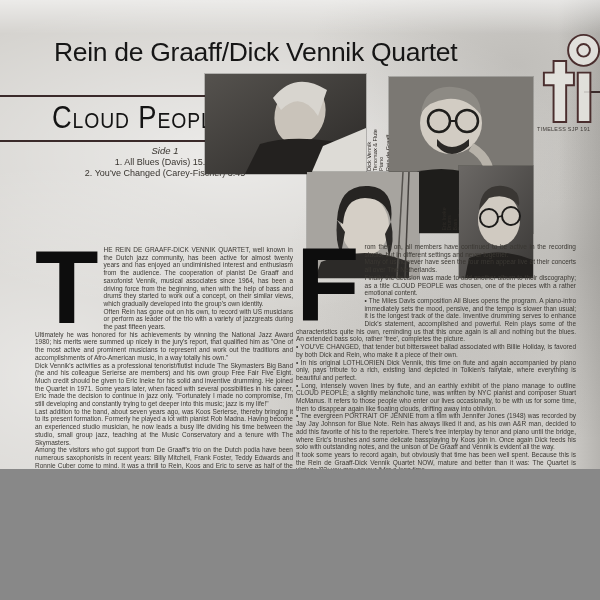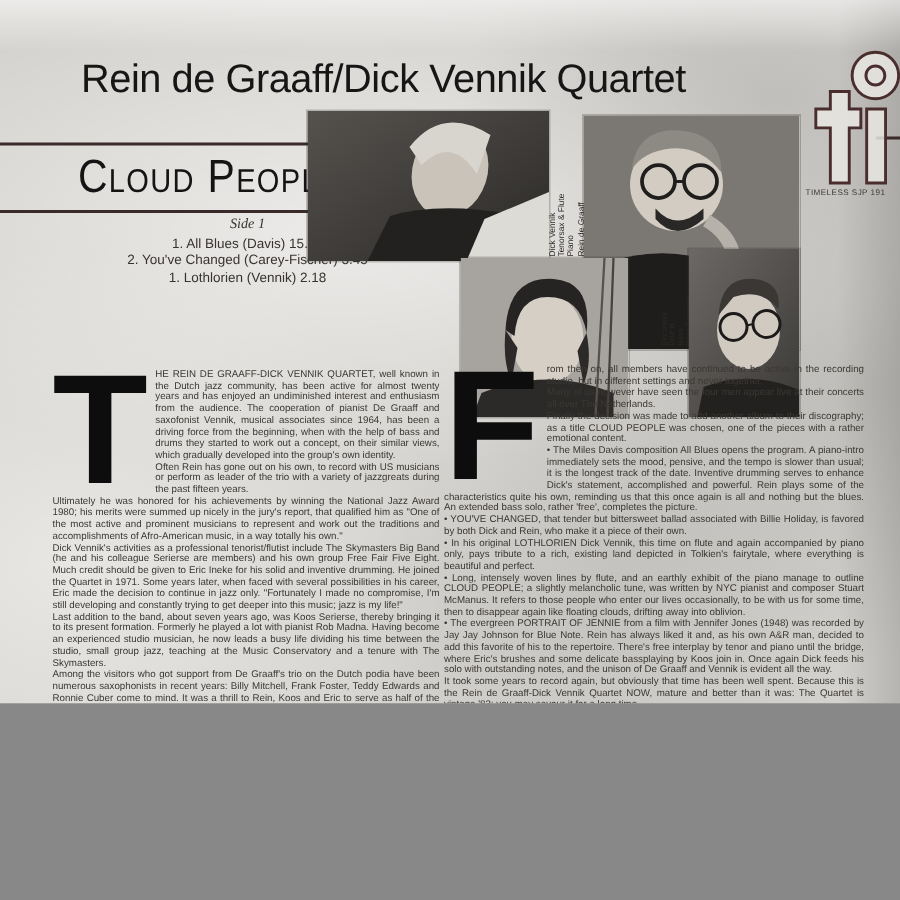--- a/index.html
+++ b/index.html
@@ -21,21 +21,21 @@
   .artist{left:54px;top:37px;font-size:26.5px;letter-spacing:-0.3px;color:#161616;white-space:nowrap;}
   .rule{background:#3a2a2a;height:2px;}
   .rule1{left:0;top:95px;width:243px;}
   .rule2{left:0;top:140px;width:233px;height:1.5px;}
   .rule3{left:584px;top:91px;width:16px;}
   .album-title{left:52px;top:100px;font-size:31px;font-variant:small-caps;
     letter-spacing:1px;color:#141414;transform:scaleX(.88);transform-origin:left top;white-space:nowrap;}
   
   .tracklist{left:25px;top:145px;width:280px;text-align:center;font-size:9px;
     color:#38342f;line-height:11.5px;}
-  .side-label{font-style:italic;font-family:Liberation Serif, serif;font-size:9.5px;}
+  .side-label{font-style:italic;font-family:Liberation Sans, sans-serif;font-size:9.5px;}
   .side2{margin-top:9px;}
   
   .photo{position:absolute;overflow:hidden;box-shadow:0 0 0 1px rgba(40,38,36,.25);}
   .ph1{left:205px;top:74px;width:161px;height:100px;}
   .ph2{left:389px;top:77px;width:144px;height:156px;}
   .ph3{left:307px;top:172px;width:112px;height:106px;}
   .ph4{left:459px;top:166px;width:74px;height:112px;}
   .photo svg{display:block;width:100%;height:100%;}
   .vlabel{position:absolute;transform:rotate(-90deg);color:#2e2a26;white-space:nowrap;}
   .vl1{left:330px;top:110px;width:97px;height:25px;font-size:5.6px;line-height:6.2px;}
@@ -69,21 +69,20 @@
   <div class="abs artist">Rein de Graaff/Dick Vennik Quartet</div>
   <div class="abs rule rule1"></div>
   <div class="abs album-title">Cloud People</div>
   <div class="abs rule rule2"></div>
   <div class="abs rule rule3"></div>
 
   <div class="abs tracklist">
     <div class="side-label">Side 1</div>
     <div>1. All Blues (Davis) 15.24</div>
     <div>2. You've Changed (Carey-Fischer) 3.45</div>
-    <div>1. Lothlorien (Vennik) 2.18</div>
   </div>
 
   <div class="photo ph1">
     <svg viewBox="0 0 161 100" preserveAspectRatio="none">
       <rect width="161" height="100" fill="#3a3835"></rect>
       <rect width="161" height="100" fill="url(#g1)"></rect>
       <defs>
           <linearGradient id="g1" x1="0" y1="0" x2="1" y2="1">
         <stop offset="0" stop-color="#55524e"></stop>
             <stop offset="1" stop-color="#2b2927"></stop>

